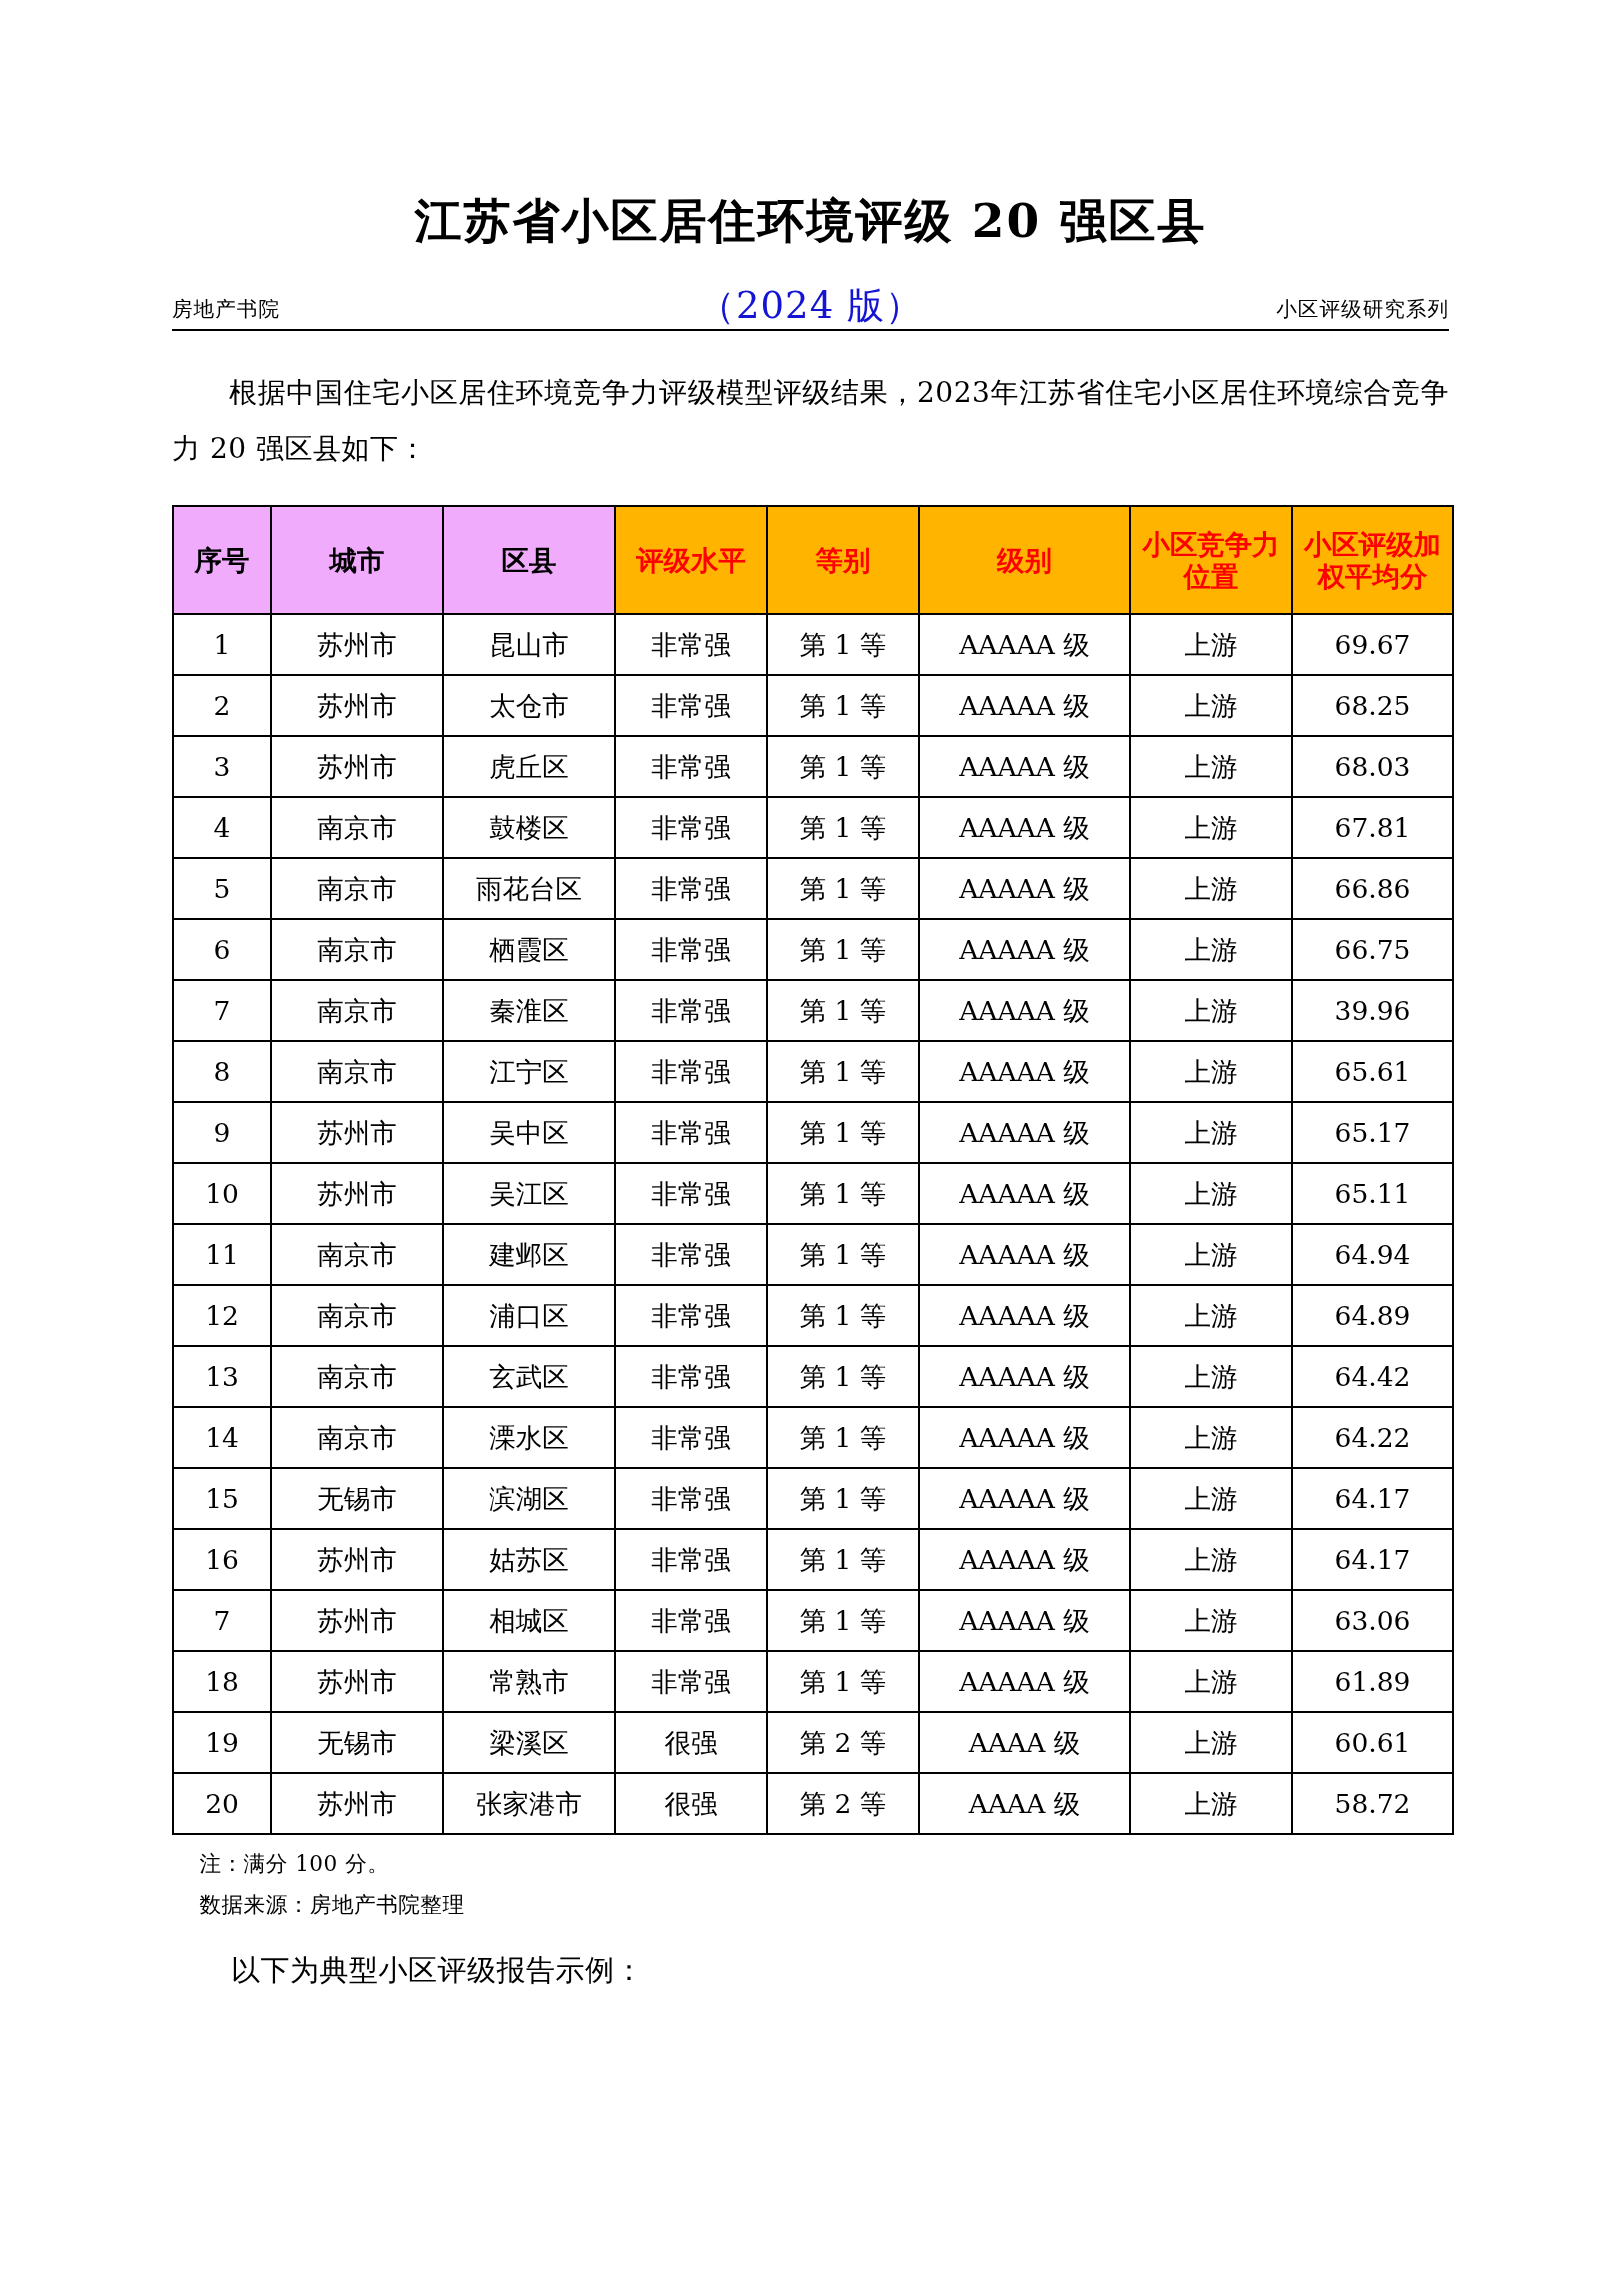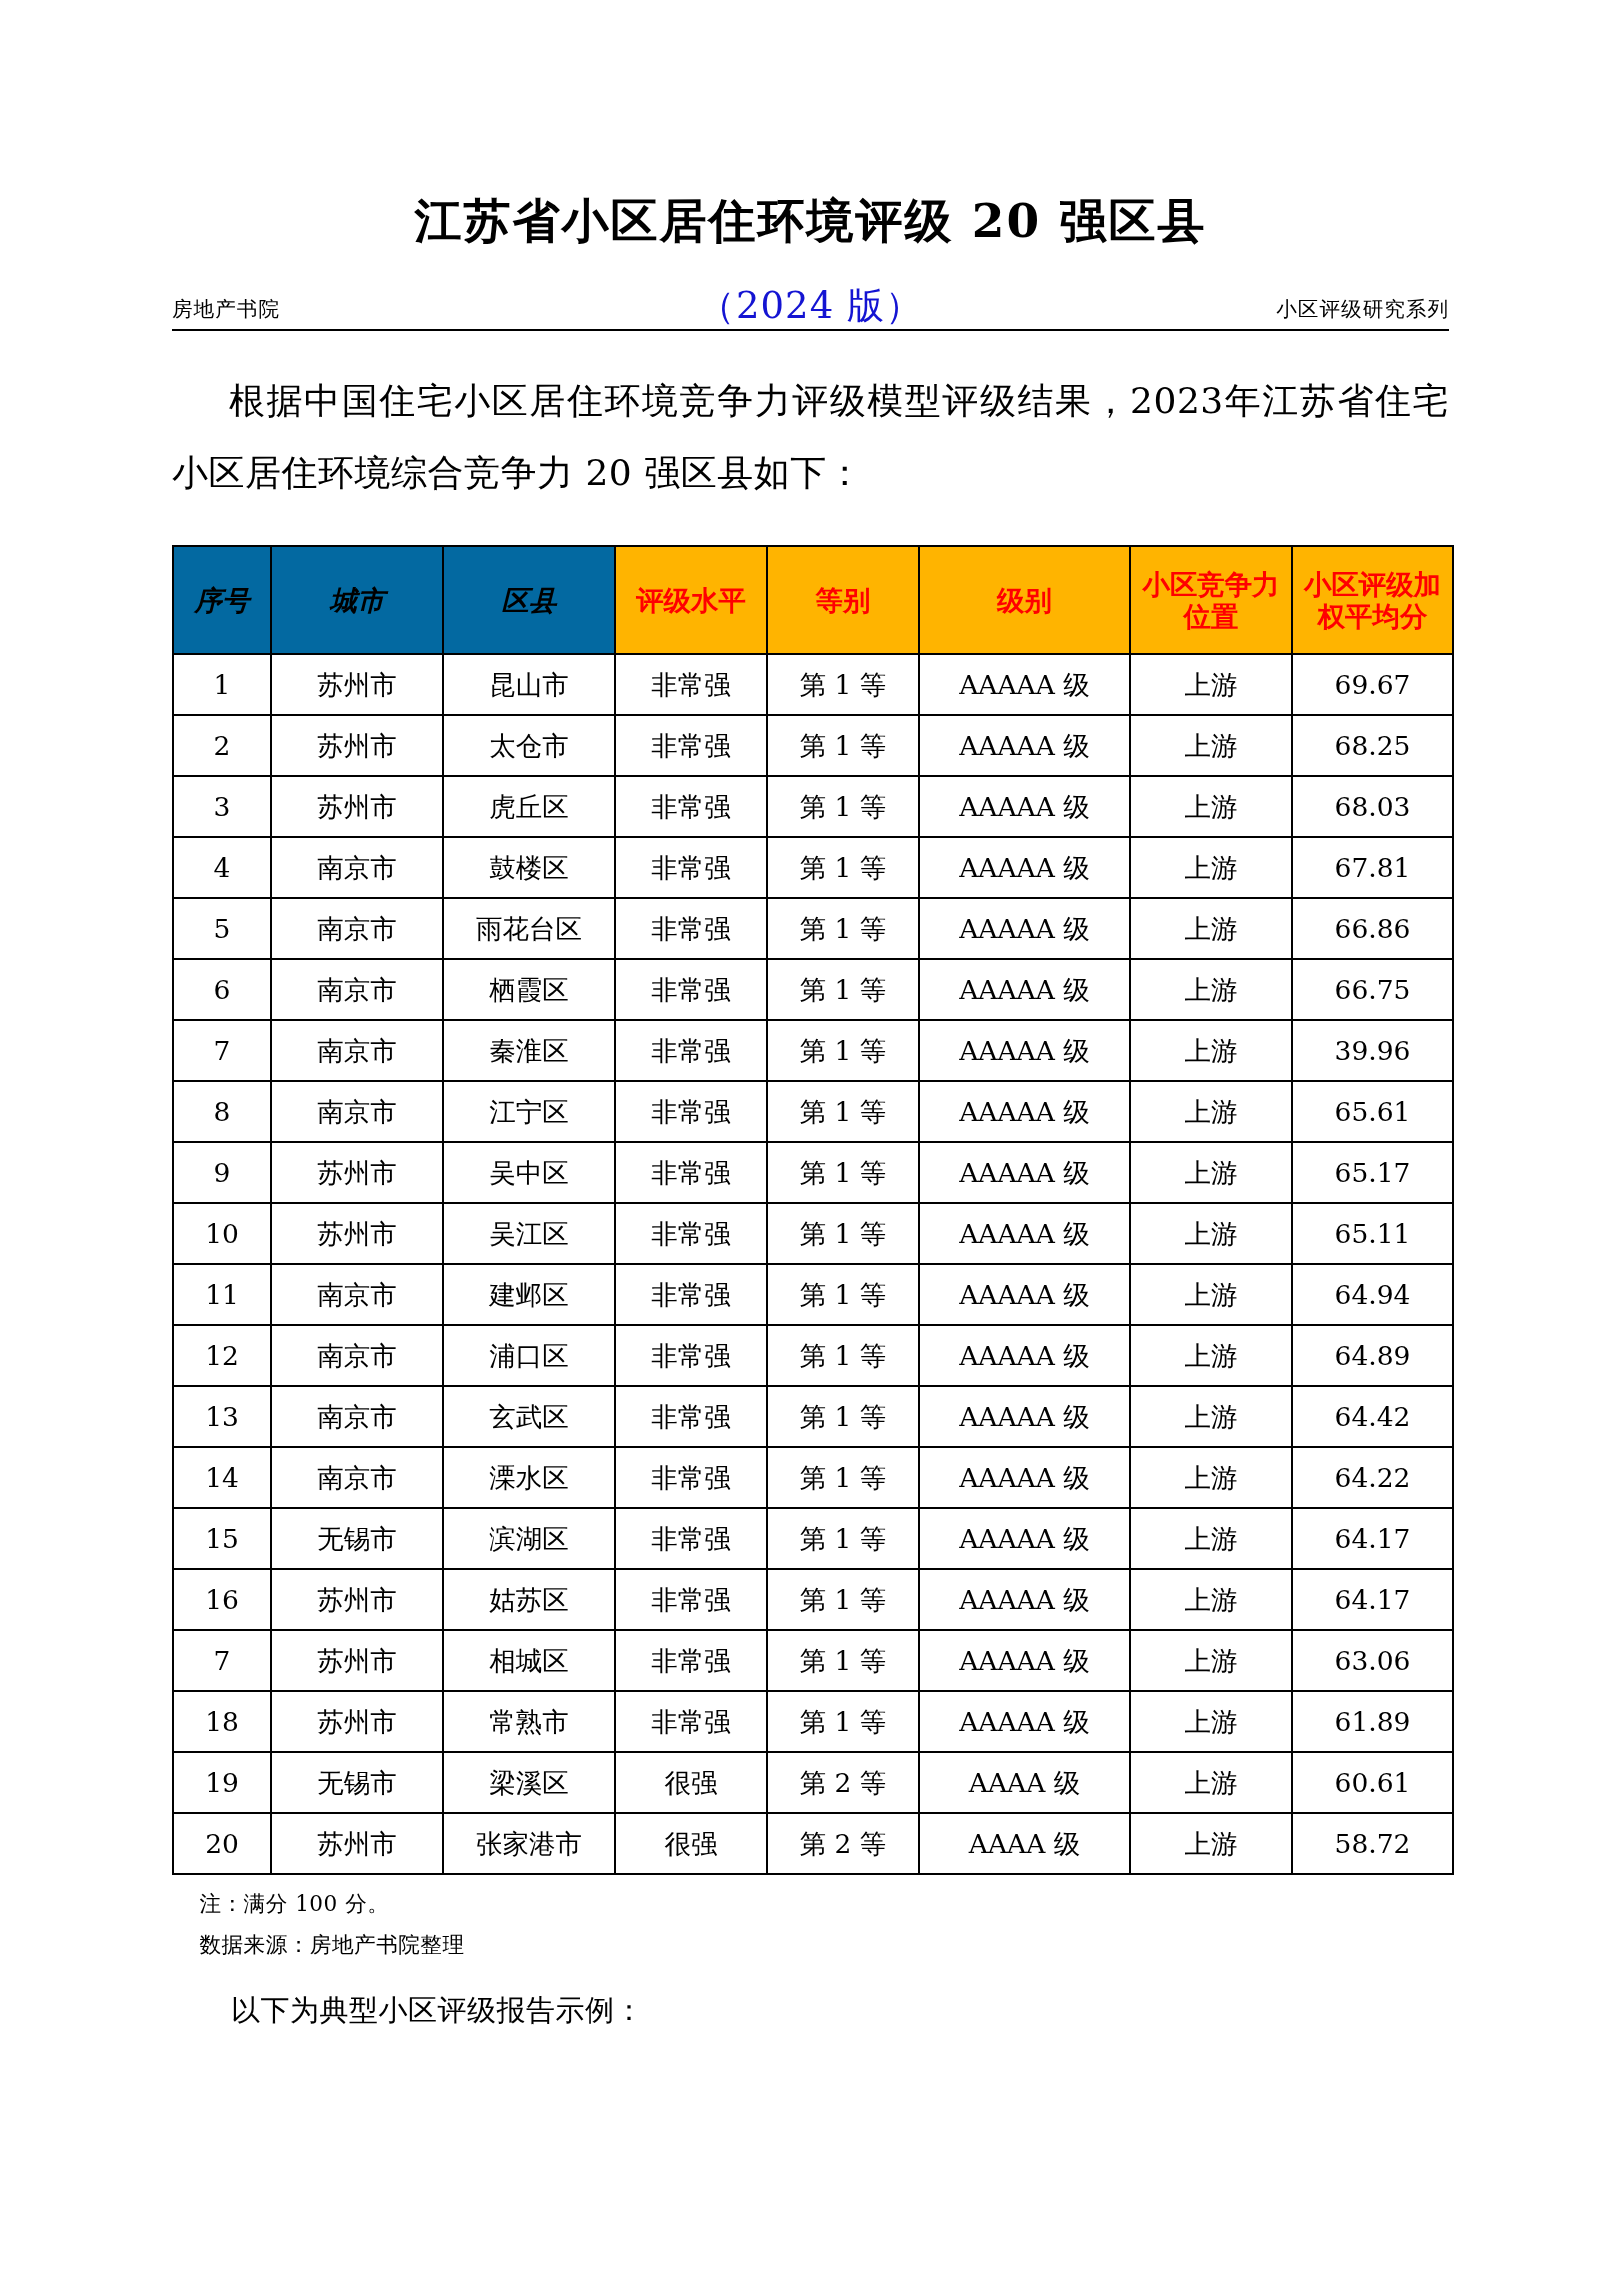--- a/index.html
+++ b/index.html
@@ -62,21 +62,21 @@
     margin-top: 25.5px;
     font-size: 37px;
     color: #1414d2;
     letter-spacing: 1px;
     line-height: 1.3;
   }
 
   
   .intro {
     margin-top: 35px;
-    font-size: 36px;
+    font-size: 28px;
     line-height: 2.0;
     text-align: justify;
     text-indent: 57px;
     letter-spacing: 0.5px;
   }
 
   
   table.rank-table {
     margin-top: 23.5px;
     width: 1278px;
@@ -93,23 +93,22 @@
     line-height: 1.18;
     word-break: break-all;
   }
   table.rank-table thead th {
     height: 102px;
     font-weight: bold;
     font-size: 27.4px;
     letter-spacing: 0px;
   }
   th.hdr-yellow {
-    background: #0369a1;
+    background: #f0abfc;
     color: #000000;
-    font-style: italic;
   }
   th.hdr-orange {
     background: #ffb400;
     color: #ff0000;
   }
   table.rank-table tbody td {
     height: 55px;
     background: #ffffff;
   }
   td.cell-district {

